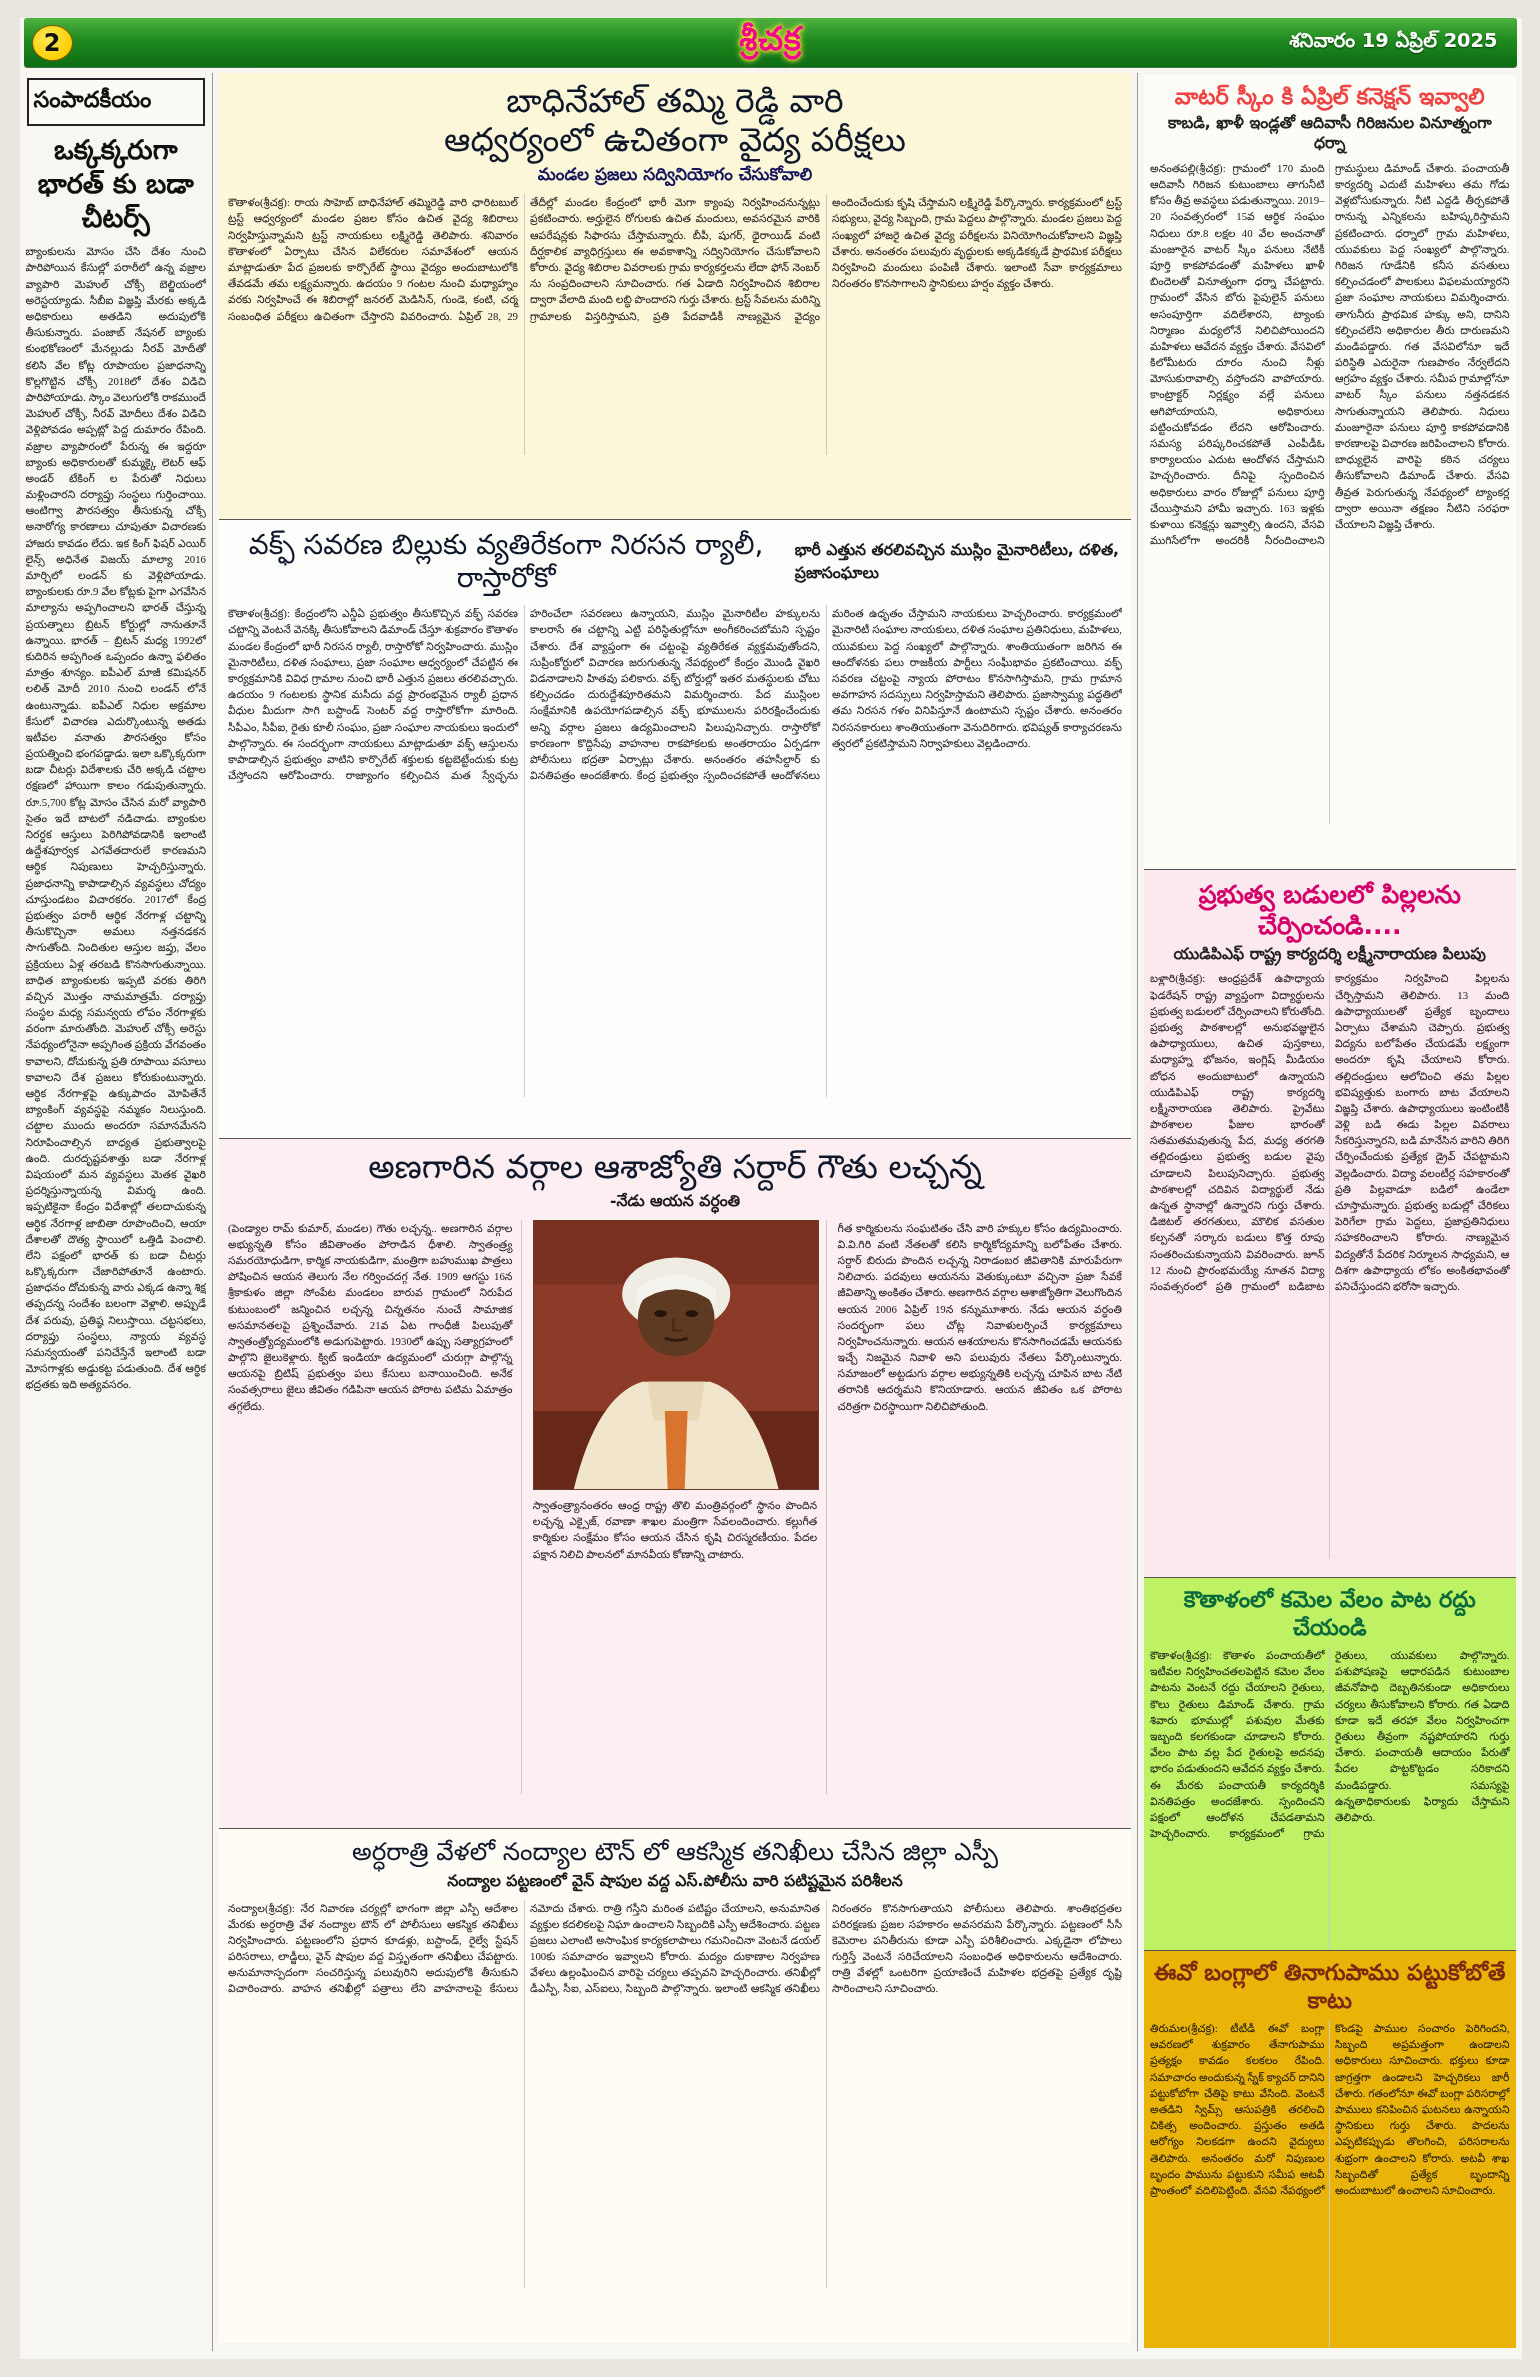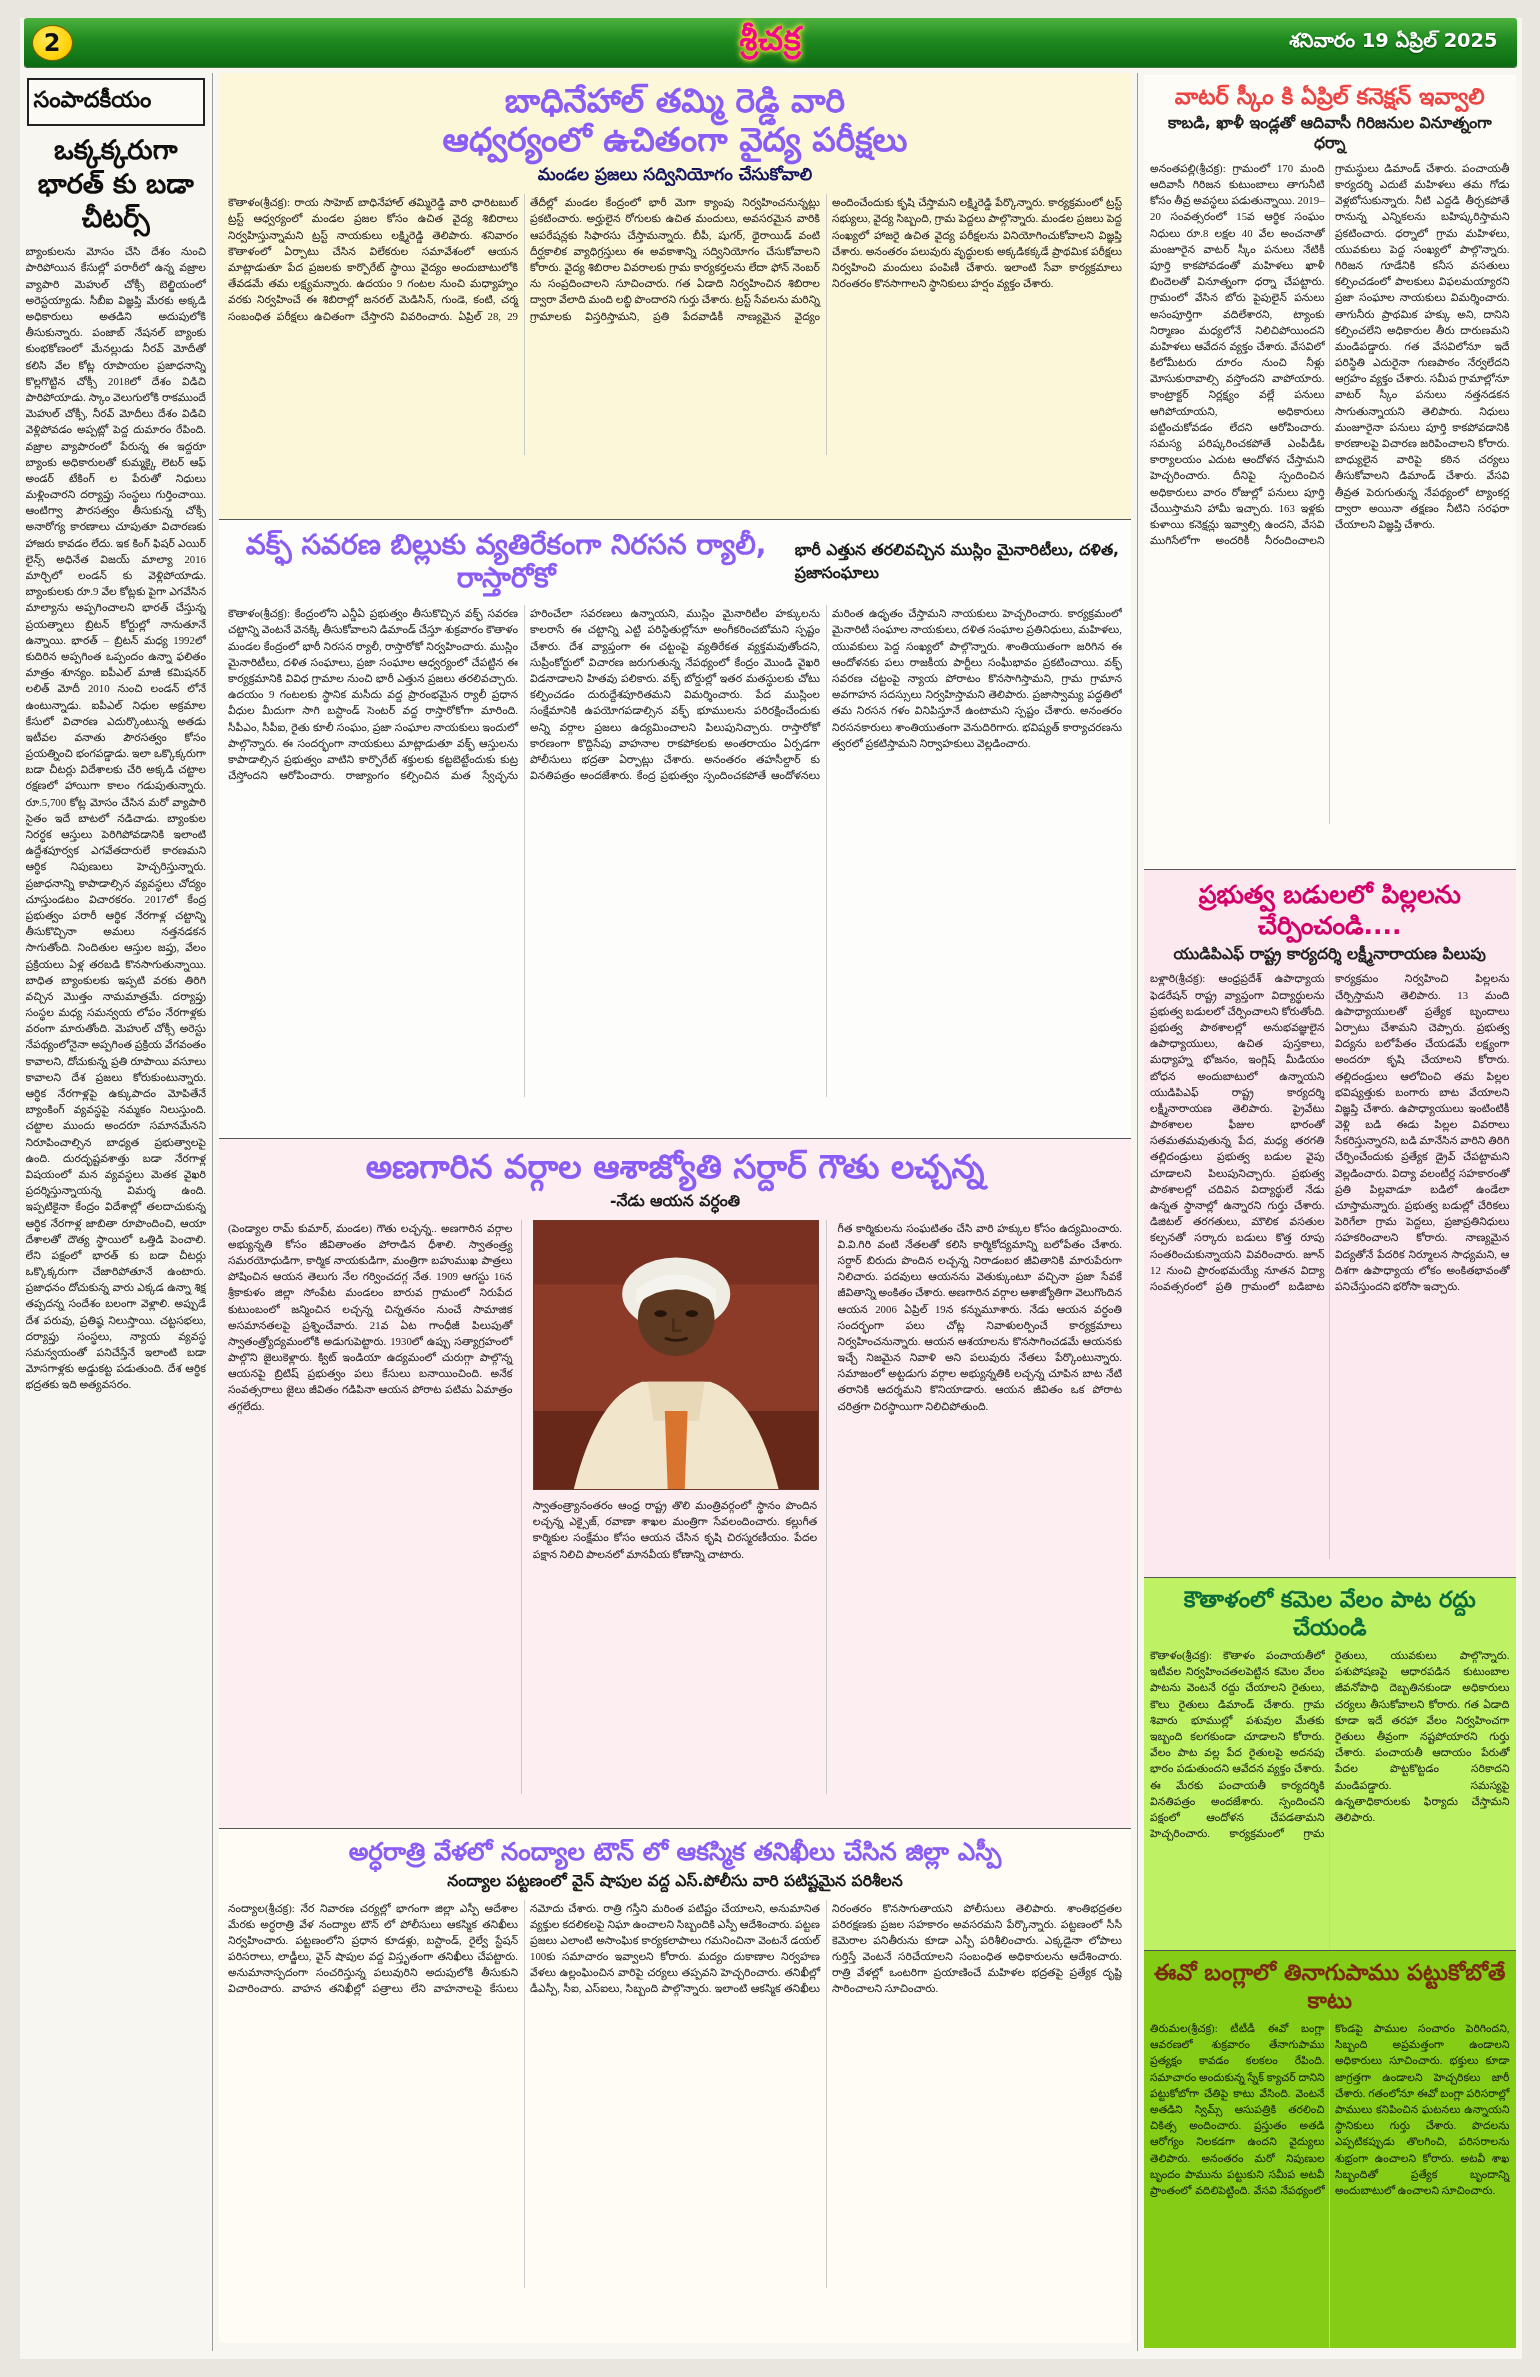--- a/index.html
+++ b/index.html
@@ -97,21 +97,21 @@
     overflow:hidden;
     border-bottom:1.5px solid #555;
   }
   .art:last-child{border-bottom:none;}
   .art-1{height:447px;background:#fdf7d9;}
   .art-2{height:619px;background:#fdfdfb;}
   .art-3{height:690px;background:#fdeef2;}
   .art-4{height:514px;background:#fefcf4;}
   .hl-magenta{
     font-family:"DejaVu Sans",sans-serif;
-    font-weight:bold;color:#8b5cf6;
+    font-weight:normal;color:#0f172a;
     text-align:center;margin:1.5px 0 4.5px 0;line-height:1.2;
   }
   .hl-xl{font-size:33px;}
   .hl-lg{font-size:28px;}
   .hl-md{font-size:24.6px;}
   .subhead{
     font-family:"DejaVu Sans",sans-serif;
     font-weight:bold;color:#15155e;
     text-align:center;font-size:17px;margin:1.5px 0;
   }
@@ -140,21 +140,21 @@
   .rart{
     box-sizing:border-box;
     padding:6px 6px 4.5px 6px;
     overflow:hidden;
     border-bottom:1.5px solid #555;
   }
   .rart:last-child{border-bottom:none;}
   .r-1{height:795px;background:#fdfcf7;}
   .r-2{height:708px;background:#fce8ef;}
   .r-3{height:373px;background:#bef264;}
-  .r-4{height:397px;background:#84cc16;}
+  .r-4{height:397px;background:#eab308;}
   .hl-blue{
     font-family:"DejaVu Sans",sans-serif;font-weight:bold;color:#ef4444;
     font-size:22.4px;text-align:center;margin:1.5px 0 3px 0;line-height:1.25;
   }
   .hl-green{
     font-family:"DejaVu Sans",sans-serif;font-weight:bold;color:#0b6b3a;
     font-size:22.4px;text-align:center;margin:1.5px 0 6px 0;line-height:1.25;
   }
   .hl-maroon{
     font-family:"DejaVu Sans",sans-serif;font-weight:bold;color:#7a2a10;

